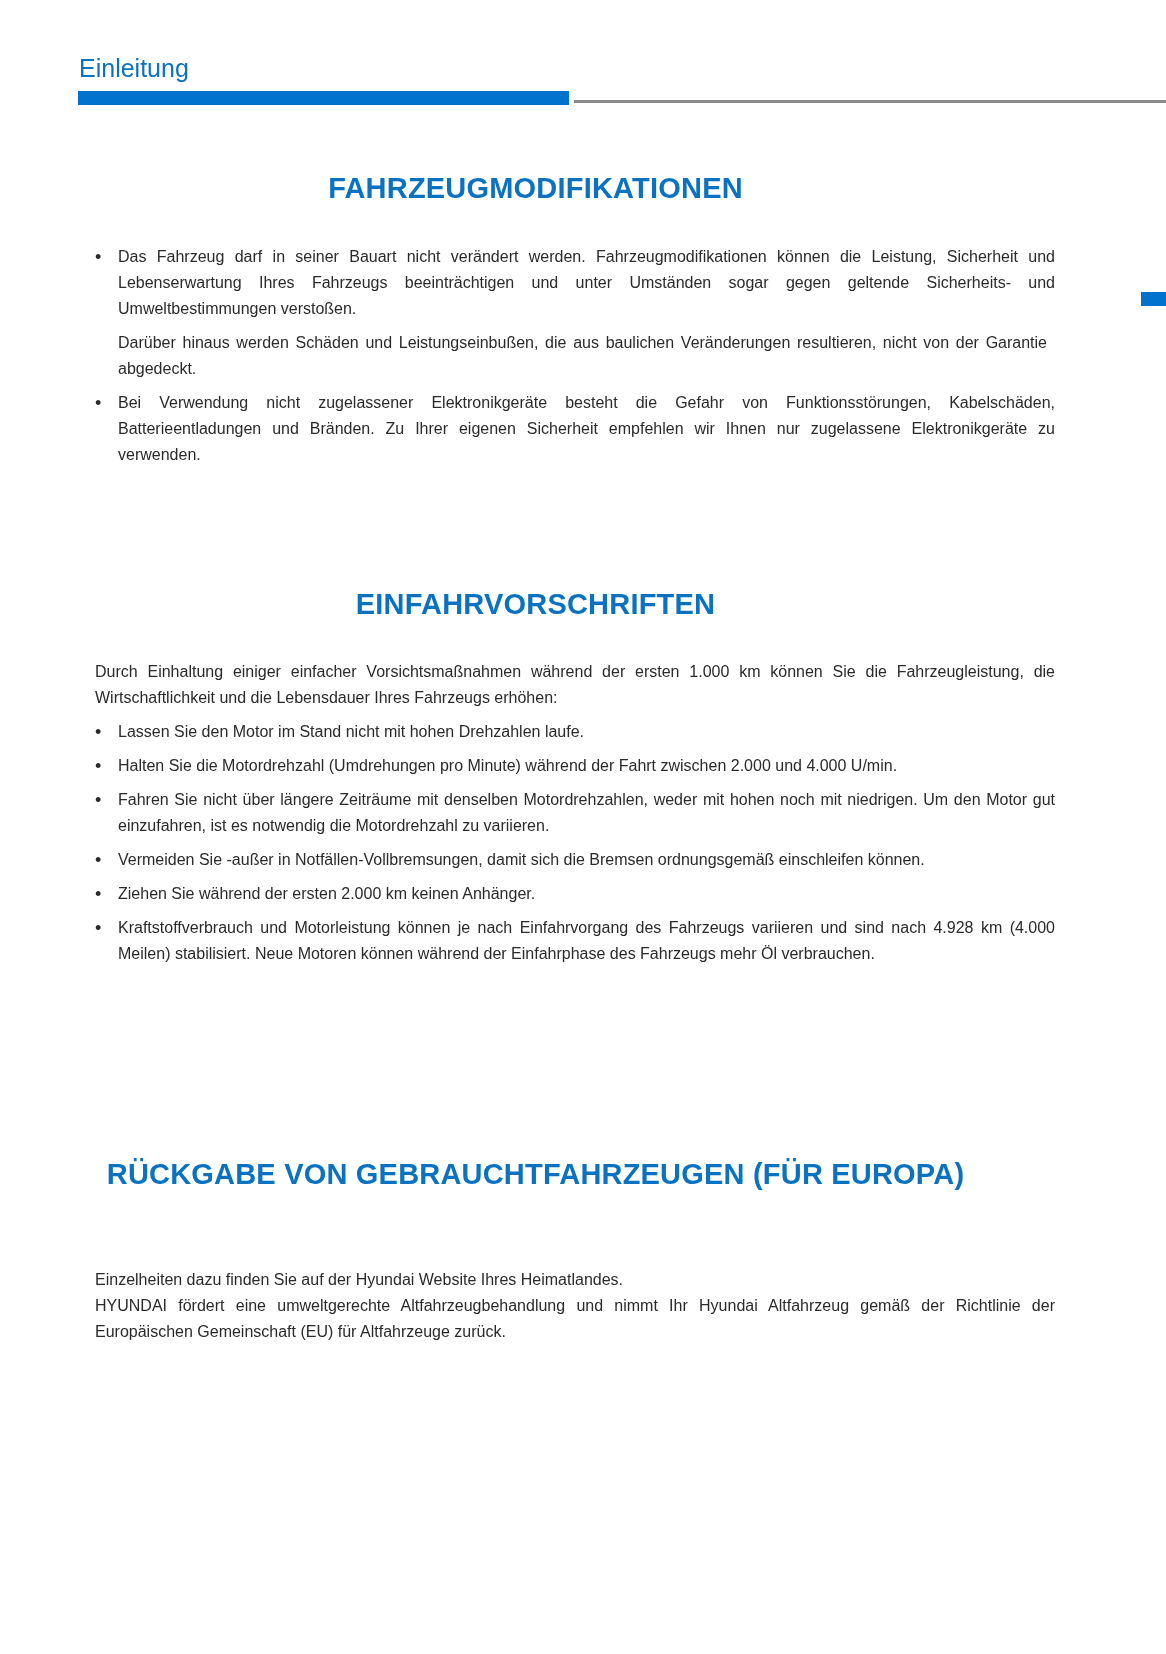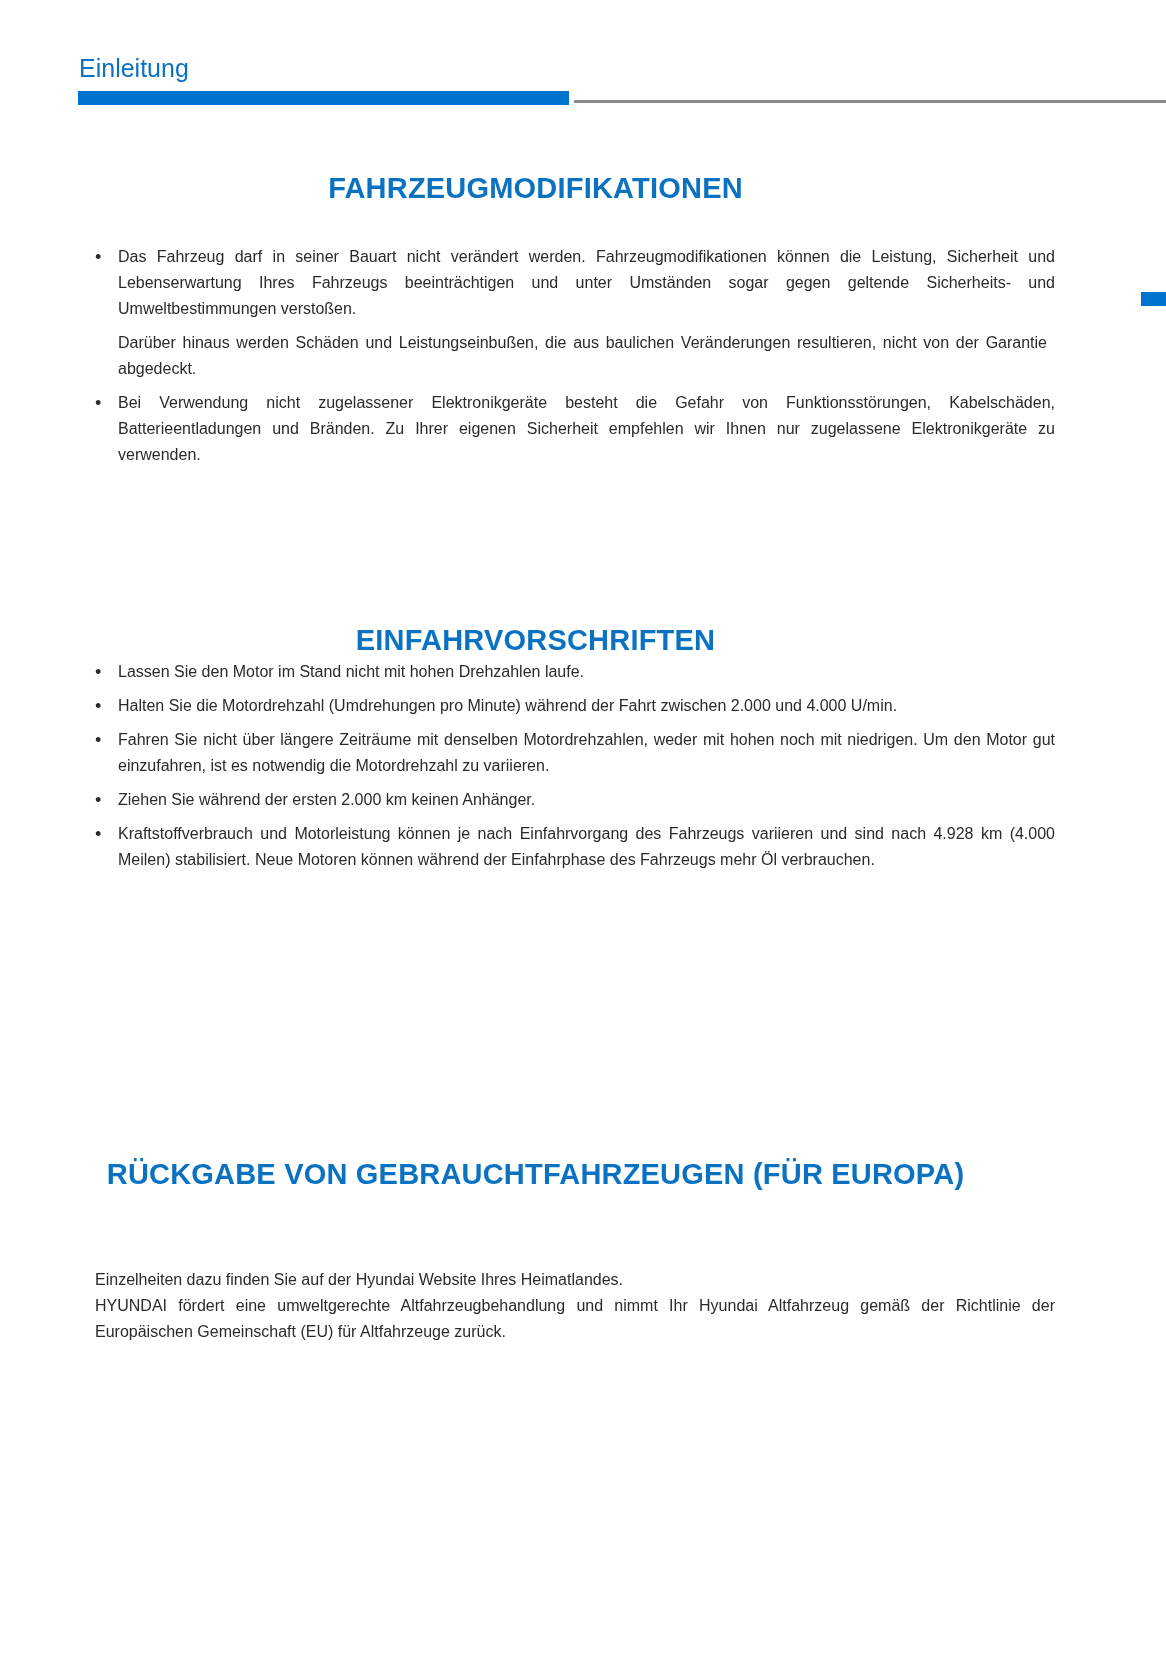--- a/index.html
+++ b/index.html
@@ -35,26 +35,28 @@
     </li>
   </ul>
   <p class="sub-para">Darüber hinaus werden Schäden und Leistungseinbußen, die aus baulichen Veränderungen resultieren, nicht von der Garantie abgedeckt.</p>
   <ul class="bullets">
     <li>
       <span>Bei Verwendung nicht zugelassener Elektronikgeräte besteht die Gefahr von Funktionsstörungen, Kabelschäden, Batterieentladungen und Bränden. Zu Ihrer eigenen Sicherheit empfehlen wir Ihnen nur zugelassene Elektronikgeräte zu verwenden.</span>
     </li>
   </ul>
 </div>
 
-<div class="section-title" style="top:588px;margin-top:36px;">EINFAHRVORSCHRIFTEN</div>
+<div class="section-title" style="top:588px;">EINFAHRVORSCHRIFTEN</div>
 <div class="content" style="top:659px;">
+  <p class="para" style="margin-bottom:8px;">Durch Einhaltung einiger einfacher Vorsichtsmaßnahmen während der ersten 1.000 km können Sie die Fahrzeugleistung, die Wirtschaftlichkeit und die Lebensdauer Ihres Fahrzeugs erhöhen:</p>
   <ul class="bullets">
     <li><span>Lassen Sie den Motor im Stand nicht mit hohen Drehzahlen laufe.</span></li>
     <li><span>Halten Sie die Motordrehzahl (Umdrehungen pro Minute) während der Fahrt zwischen 2.000 und 4.000 U/min.</span></li>
     <li><span>Fahren Sie nicht über längere Zeiträume mit denselben Motordrehzahlen, weder mit hohen noch mit niedrigen. Um den Motor gut einzufahren, ist es notwendig die Motordrehzahl zu variieren.</span></li>
+    <li><span>Vermeiden Sie -außer in Notfällen-Vollbremsungen, damit sich die Bremsen ordnungsgemäß einschleifen können.</span></li>
     <li><span>Ziehen Sie während der ersten 2.000 km keinen Anhänger.</span></li>
     <li><span>Kraftstoffverbrauch und Motorleistung können je nach Einfahrvorgang des Fahrzeugs variieren und sind nach 4.928 km (4.000 Meilen) stabilisiert. Neue Motoren können während der Einfahrphase des Fahrzeugs mehr Öl verbrauchen.</span></li>
   </ul>
 </div>
 
 <div class="section-title" style="top:1158px;">RÜCKGABE VON GEBRAUCHTFAHRZEUGEN (FÜR EUROPA)</div>
 <div class="content" style="top:1229px;">
   <p class="para" style="margin-top:38px;">Einzelheiten dazu finden Sie auf der Hyundai Website Ihres Heimatlandes.</p>
   <p class="para">HYUNDAI fördert eine umweltgerechte Altfahrzeugbehandlung und nimmt Ihr Hyundai Altfahrzeug gemäß der Richtlinie der Europäischen Gemeinschaft (EU) für Altfahrzeuge zurück.</p>
 </div>

